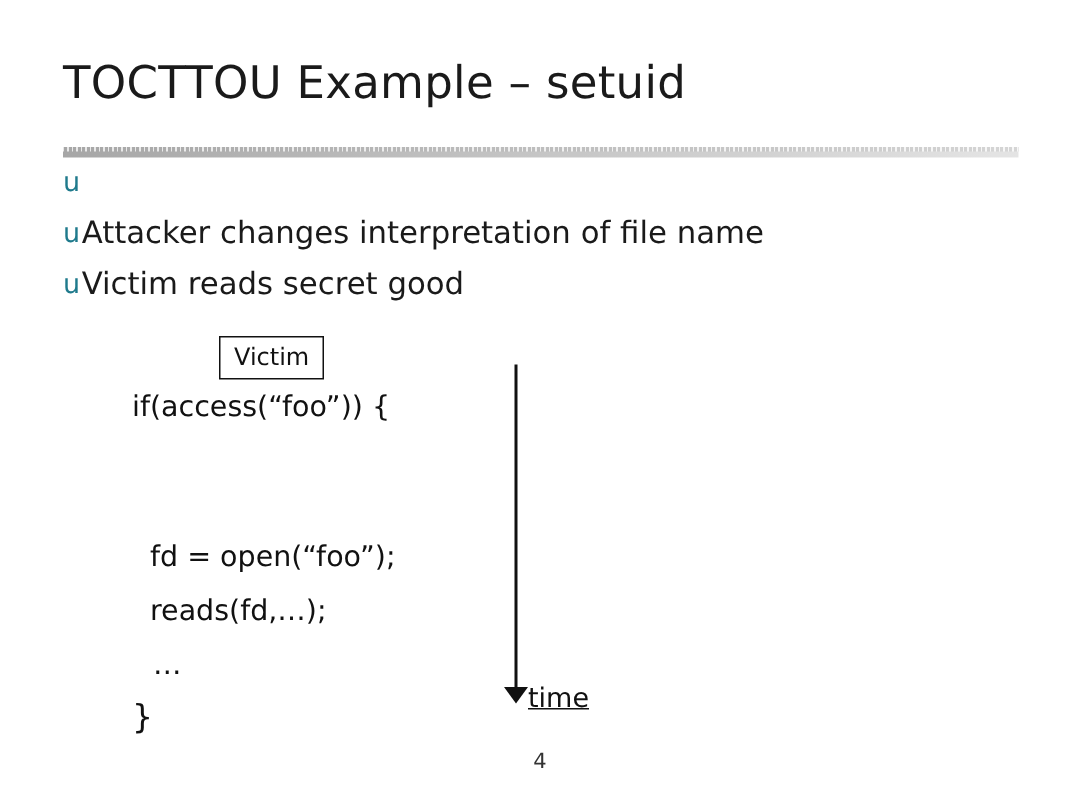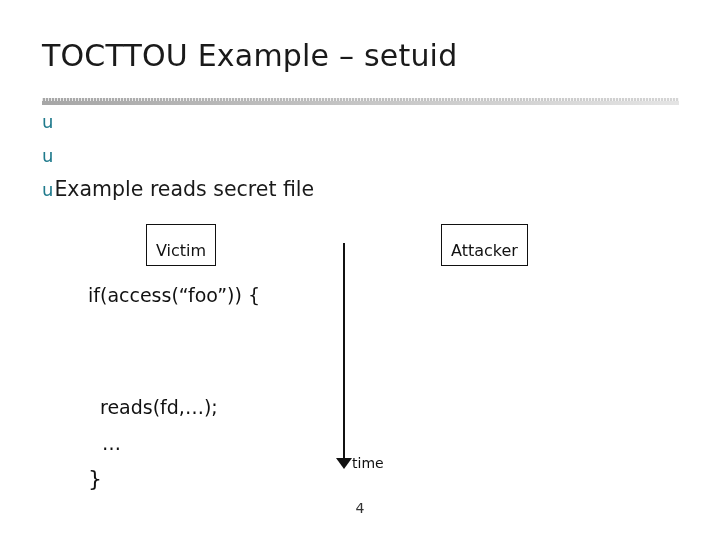--- a/index.html
+++ b/index.html
@@ -74,35 +74,35 @@
     top: 215px;
     width: 720px;
     height: 325px;
   }
   .actor-box {
     position: absolute;
     border: 1px solid #111;
     background: #fff;
     font-size: 16px;
     color: #111;
-    padding: 16px 9px 4px 9px;
+    padding: 3px 9px 4px 9px;
     line-height: 20px;
     white-space: nowrap;
   }
   .victim-box { left: 146px; top: 9px; }
   .attacker-box { left: 441px; top: 9px; }
 
   .code {
     position: absolute;
     font-size: 19px;
     color: #111;
     white-space: nowrap;
     line-height: 24px;
   }
-  .c-if    { left: 88px;  top: 68px; }
+  .c-if    { left: 88px;  top: 44px; }
   .c-open  { left: 100px; top: 144px; }
   .c-read  { left: 100px; top: 180px; }
   .c-dots  { left: 102px; top: 216px; }
   .c-close { left: 88px;  top: 252px; font-size: 22px; }
   .c-symlink { left: 374px; top: 105px; }
 
   .arrow-line {
     position: absolute;
     left: 343px;
     top: 28px;
@@ -116,22 +116,23 @@
     top: 243px;
     width: 0; height: 0;
     border-left: 8px solid transparent;
     border-right: 8px solid transparent;
     border-top: 11px solid #111;
   }
   .time-label {
     position: absolute;
     left: 352px;
     top: 240px;
-    font-size: 14px;
+    font-size: 18px;
     color: #111;
+    text-decoration: underline;
   }
   .page-number {
     position: absolute;
     left: 0;
     top: 500px;
     width: 720px;
     text-align: center;
     font-size: 14px;
     color: #333;
   }
@@ -144,33 +145,34 @@
   <div class="title">TOCTTOU Example – setuid</div>
 
   <div class="rule"></div>
 
   <div class="bullets">
     <div class="bullet">
       <span class="marker">u</span>
     </div>
     <div class="bullet">
       <span class="marker">u</span>
+      <span>Attacker changes interpretation of file name</span>
     </div>
     <div class="bullet">
       <span class="marker">u</span>
-      <span>Example reads secret file</span>
+      <span>Victim reads secret good</span>
     </div>
   </div>
 
   <div class="diagram">
 
     <div class="actor-box victim-box">Victim</div>
-    <div class="actor-box attacker-box">Attacker</div>
 
     <div class="code c-if">if(access(“foo”)) {</div>
+    <div class="code c-open">fd = open(“foo”);</div>
     <div class="code c-read">reads(fd,…);</div>
     <div class="code c-dots">…</div>
     <div class="code c-close">}</div>
 
 
     <div class="arrow-line"></div>
     <div class="arrow-head"></div>
     <div class="time-label">time</div>
   </div>
 

